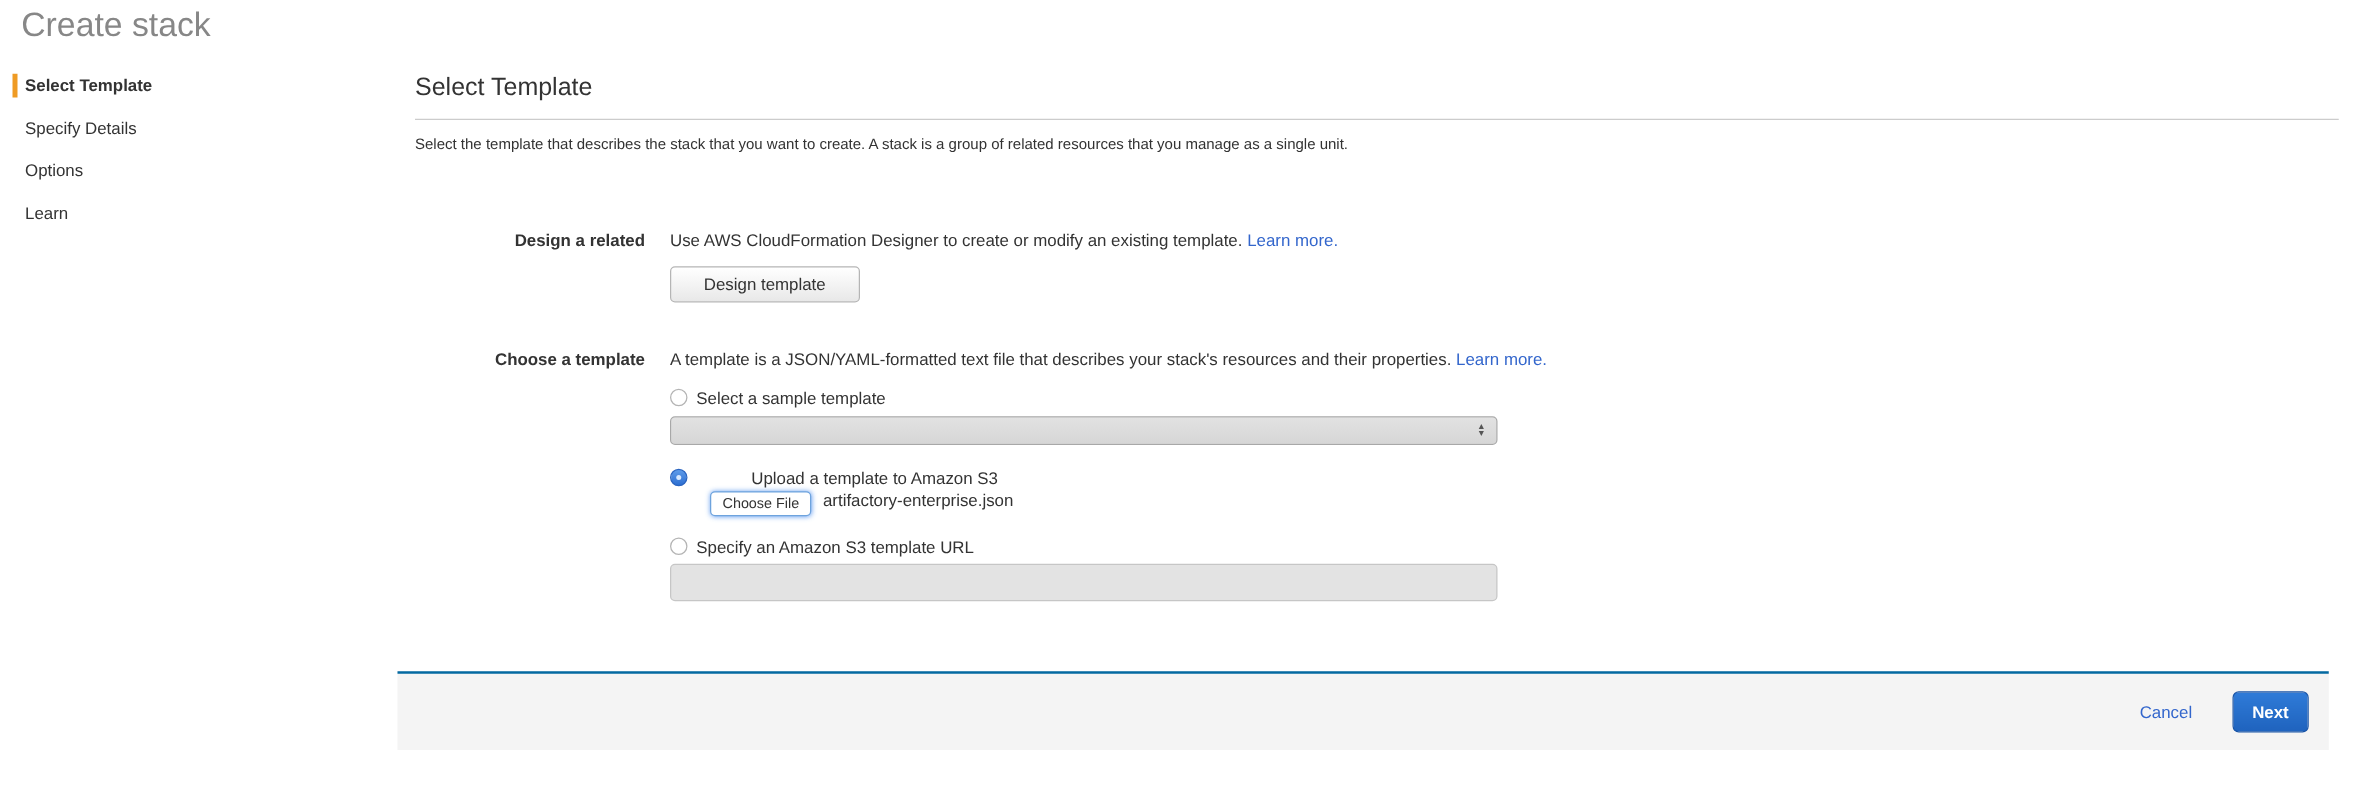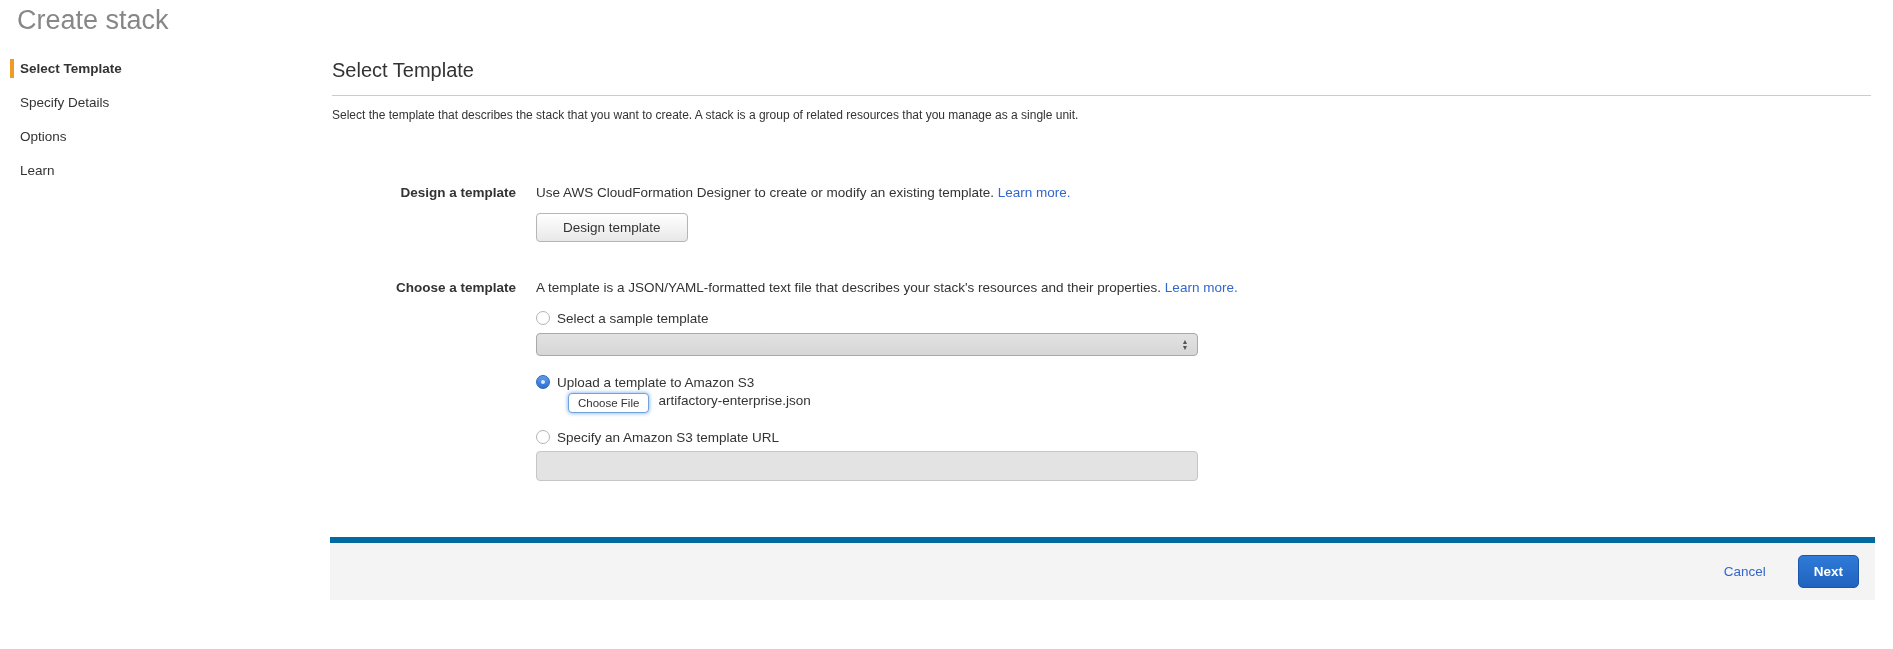--- a/index.html
+++ b/index.html
@@ -36,21 +36,21 @@
   a.link { color:var(--link-blue); text-decoration:none; cursor:pointer; }
 
   .btn-default { display:inline-block; margin-top:12px; padding:6px 26px; font-size:13.5px;
                  color:#333; background:linear-gradient(#ffffff,#e8e8e8);
                  border:1px solid #b5b5b5; border-radius:4px; cursor:pointer;
                  font-family:"Liberation Sans", sans-serif; }
 
   
   .radio-row { display:flex; align-items:flex-start; }
   .rr-1 { margin-top:15px; }
-  .rr-2 { margin-top:19px; }
+  .rr-2 { margin-top:19px;gap:44px; }
   .rr-3 { margin-top:17px; }
   .radio { width:14px; height:14px; border-radius:50%; background:#ffffff;
            border:1px solid #b4b4b4; flex:none; position:relative; cursor:pointer; }
   .radio.checked { border:1px solid #2a64c0; background:linear-gradient(#5f9ce9,#2d6fd2); }
   .radio.checked::after { content:""; position:absolute; left:4px; top:4px; width:4px; height:4px;
                           border-radius:50%; background:#d8e9ff; }
   .radio-label { margin-left:7px; font-size:13.5px; color:#333; cursor:pointer; }
 
   
   .fake-select { position:relative; margin-top:7px; width:662px; height:23px;
@@ -67,22 +67,22 @@
               box-shadow:0 0 4px rgba(90,150,240,0.85);
               font-family:"Liberation Sans", sans-serif; }
   .file-name { margin-left:9px; font-size:13.5px; color:#333; }
 
   
   .url-input { margin-top:6px; width:662px; height:30px; background:#e3e3e3;
                border:1px solid #c6c6c6; border-radius:4px; font-size:13.5px; padding:0 8px;
                font-family:"Liberation Sans", sans-serif; color:#333; }
 
   
-  .footer-bar { position:absolute; left:330px; top:537px; width:1545px; height:63px;
-                background:#f4f4f4; border-top:6px solid #0369a1;
+  .footer-bar { position:absolute; left:318px; top:537px; width:1545px; height:63px;
+                background:#f4f4f4; border-top:2px solid #0369a1;
                 display:flex; align-items:center; justify-content:flex-end; padding-right:16px; }
   .cancel-link { font-size:13.5px; color:var(--link-blue); cursor:pointer; text-decoration:none; }
   .btn-primary { margin-left:32px; padding:8px 15px; font-size:13.5px; font-weight:bold;
                  color:#ffffff; background:linear-gradient(#2f7bd8,#1f63be);
                  border:1px solid #1b56a8; border-radius:5px; cursor:pointer;
                  font-family:"Liberation Sans", sans-serif; }
 </style>
 </head>
 <body>
 
@@ -108,21 +108,21 @@
       <span>Learn</span>
     </div>
   </div>
 
   <div class="main">
     <div class="content-heading">Select Template</div>
     <hr class="heading-divider">
     <div class="content-desc">Select the template that describes the stack that you want to create. A stack is a group of related resources that you manage as a single unit.</div>
 
     <div class="form-row row-design">
-      <div class="form-label">Design a template</div>
+      <div class="form-label">Design a related</div>
       <div class="form-content">
         <div class="row-text">
           <span>Use AWS CloudFormation Designer to create or modify an existing template.</span>
           <a class="link">Learn more.</a>
         </div>
         <button class="btn-default">Design template</button>
       </div>
     </div>
 
     <div class="form-row row-choose">

